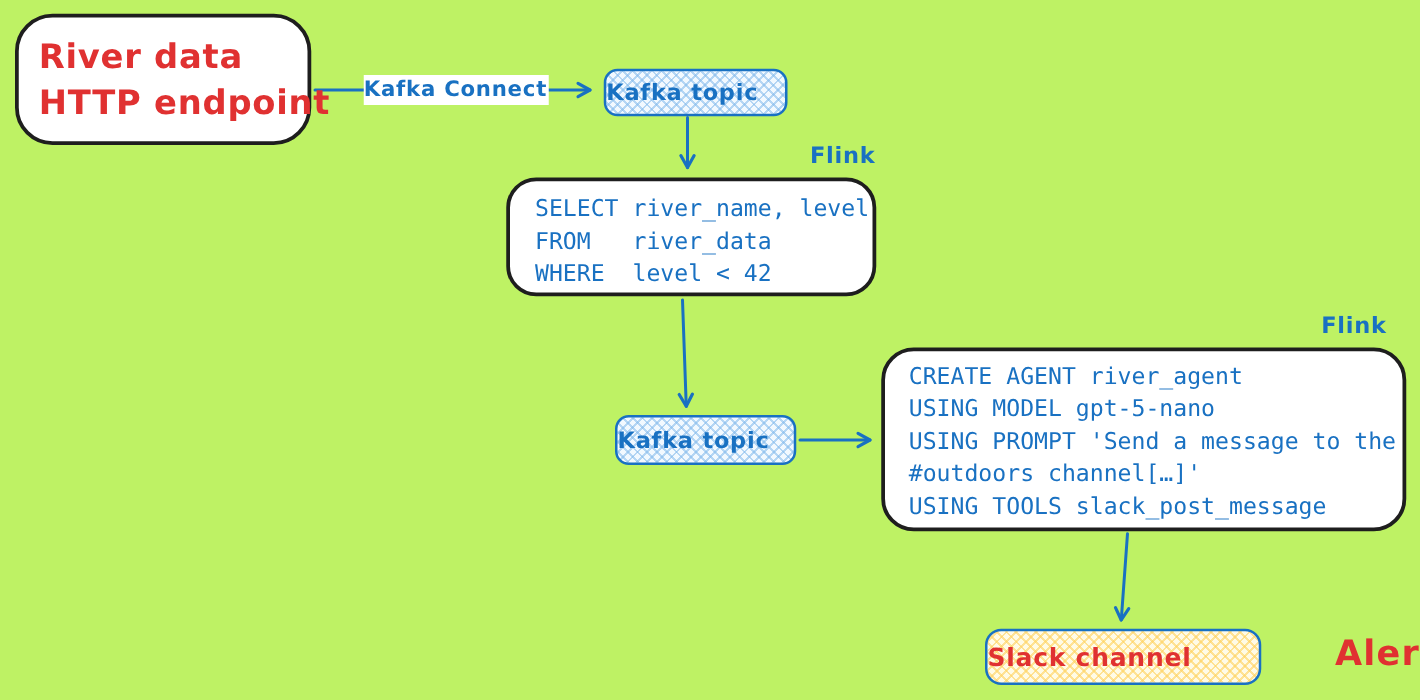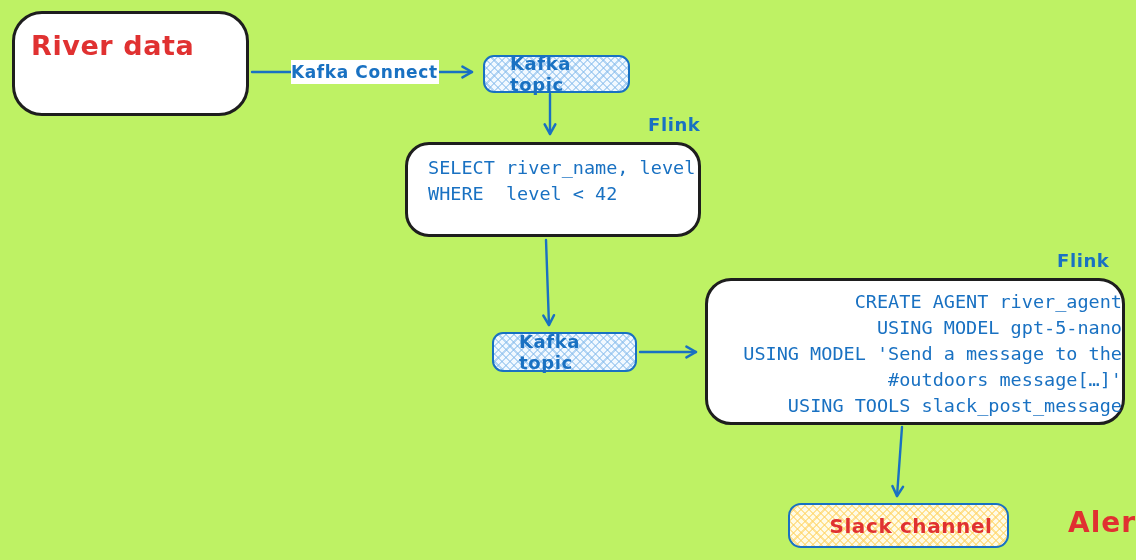--- a/index.html
+++ b/index.html
@@ -14,23 +14,23 @@
 
   .node{position:absolute;box-sizing:border-box;background:#ffffff;}
 
   .big-box{
     border:3px solid #1e1e1e;
     border-radius:28px;
   }
   .pill{
     border:2px solid #1971c2;
     border-radius:11px;
-    display:flex;align-items:center;justify-content:center;
+    display:flex;align-items:center;
     color:#1971c2;
-    font-size:18px;font-weight:600;letter-spacing:0.6px;padding-left:25px;
+    font-size:18px;font-weight:600;letter-spacing:0.6px;
   }
   .hatch-blue{
     background-color:#f2f9ff;
     background-image:
       repeating-linear-gradient(45deg, rgba(130,185,235,0.55) 0 1.6px, transparent 1.6px 5.5px),
       repeating-linear-gradient(-45deg, rgba(130,185,235,0.55) 0 1.6px, transparent 1.6px 5.5px);
   }
   .hatch-yellow{
     background-color:#fffbe6;
     background-image:
@@ -94,46 +94,48 @@
       <path d="M252,72 L472,72" marker-end="url(#ah)"></path>
       <path d="M550,94 L550,134" marker-end="url(#ah)"></path>
       <path d="M546,240 L549,325" marker-end="url(#ah)"></path>
       <path d="M640,352 L696,352" marker-end="url(#ah)"></path>
       <path d="M902,427 L897,496" marker-end="url(#ah)"></path>
     </g>
   </svg>
 
   <div class="node big-box" style="left:12px;top:11px;width:237px;height:105px;border-radius:30px;padding:13px 0 0 16px;">
     <div class="hand red-title">River data</div>
+    <div class="hand red-title">HTTP endpoint</div>
   </div>
 
   <div class="edge-label hand" style="left:291px;top:60px;width:148px;">Kafka Connect</div>
 
   <div class="node pill hatch-blue hand" style="left:483px;top:55px;width:147px;height:38px;">
     <span>Kafka topic</span>
   </div>
 
   <div class="flink-tag hand" style="left:648px;top:114px;">Flink</div>
 
   <div class="node big-box" style="left:405px;top:142px;width:296px;height:95px;border-radius:24px;padding:10px 0 0 20px;">
     <div class="code-line">SELECT river_name, level</div>
+    <div class="code-line">FROM   river_data</div>
     <div class="code-line">WHERE  level &lt; 42</div>
   </div>
 
   <div class="node pill hatch-blue hand" style="left:492px;top:332px;width:145px;height:40px;">
     <span>Kafka topic</span>
   </div>
 
   <div class="flink-tag hand" style="left:1057px;top:250px;">Flink</div>
 
-  <div class="node big-box" style="left:705px;top:278px;width:420px;height:147px;border-radius:26px;padding:8px 0 0 19px;text-align:right;">
+  <div class="node big-box" style="left:705px;top:278px;width:420px;height:147px;border-radius:26px;padding:8px 0 0 19px;">
     <div class="code-line">CREATE AGENT river_agent</div>
     <div class="code-line">USING MODEL gpt-5-nano</div>
-    <div class="code-line">USING MODEL 'Send a message to the</div>
-    <div class="code-line">#outdoors message[…]'</div>
+    <div class="code-line">USING PROMPT 'Send a message to the</div>
+    <div class="code-line">#outdoors channel[…]'</div>
     <div class="code-line">USING TOOLS slack_post_message</div>
   </div>
 
   <div class="node pill hatch-yellow hand" style="left:788px;top:503px;width:221px;height:45px;border-radius:13px;color:#e03131;font-size:20px;">
     <span>Slack channel</span>
   </div>
 
   <div class="alert-label hand" style="left:1020px;top:506px;">Alert</div>
 
 </div>

